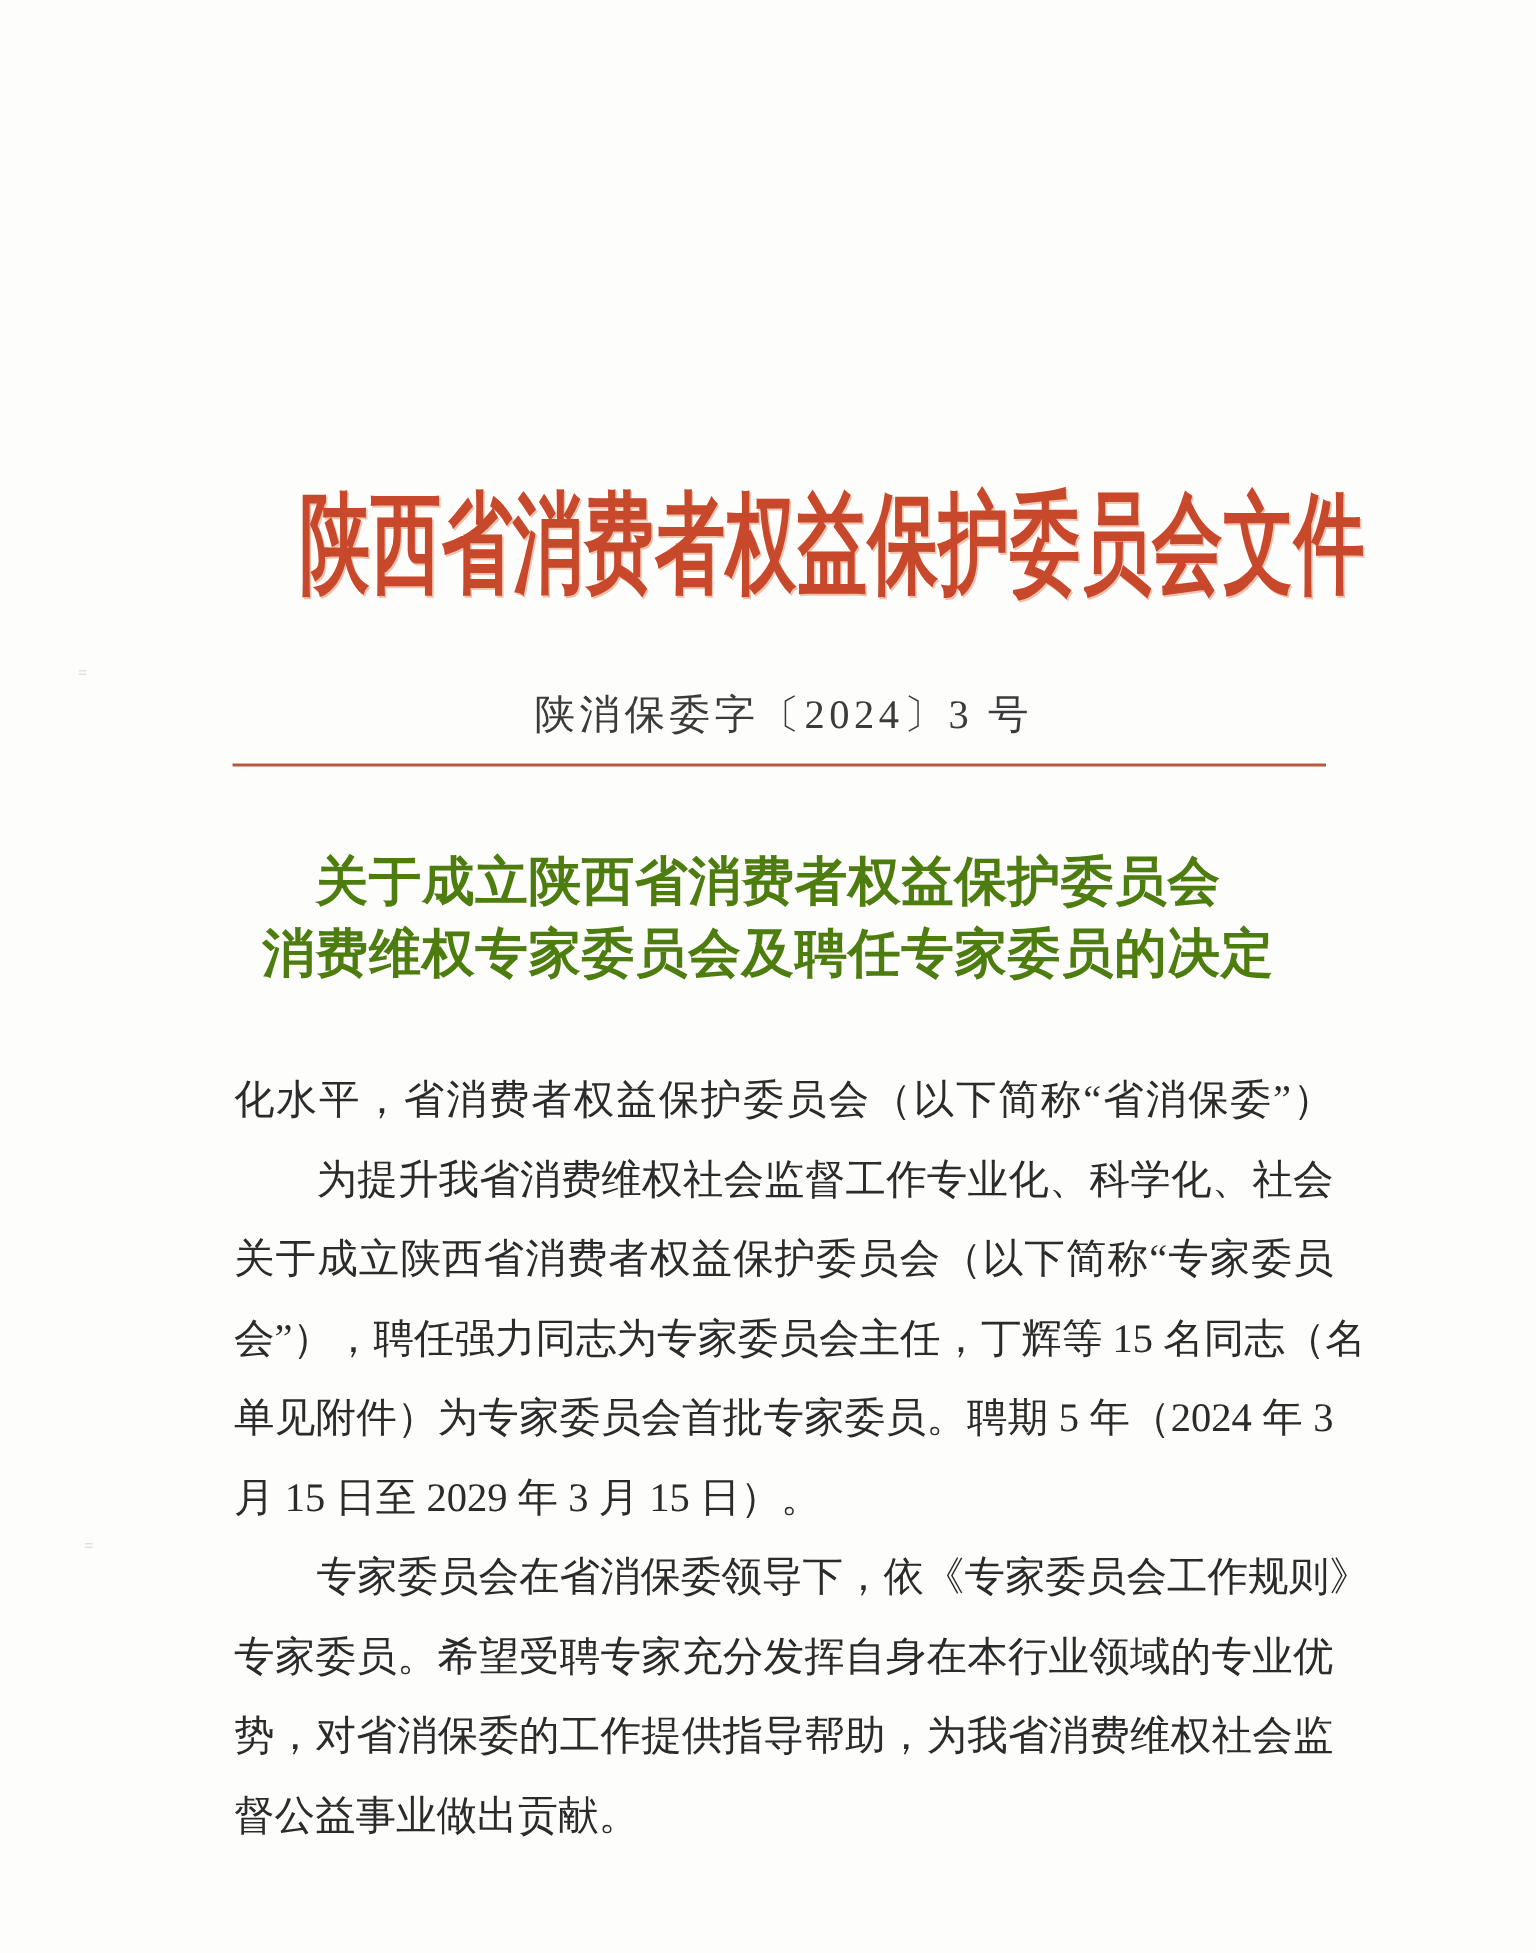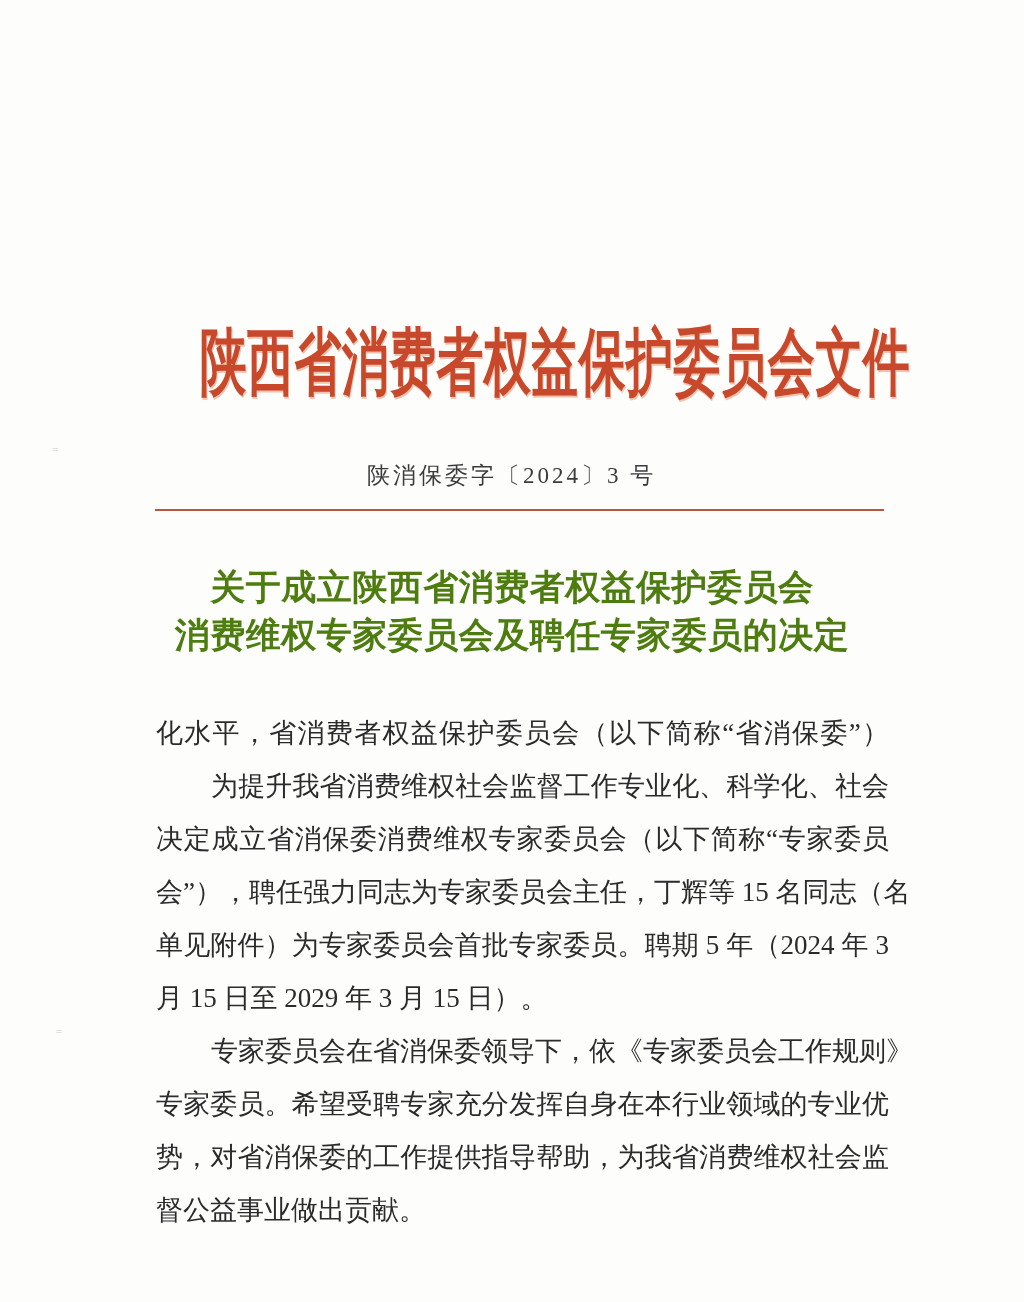--- a/index.html
+++ b/index.html
@@ -35,24 +35,24 @@
     transform: scaleX(0.64);
     transform-origin: center;
     letter-spacing: 1px;
     text-shadow: 1.5px 1.5px 0 rgba(226, 122, 77, 0.45);
   }
 
   
   .doc-number {
     position: absolute;
     top: 461px;
-    left: 144px;
+    left: 155px;
     width: 735px;
     text-align: center;
-    font-size: 23px;
+    font-size: 27px;
     line-height: 30px;
     color: #3b3b3b;
     letter-spacing: 3px;
     white-space: nowrap;
   }
 
   
   .red-rule {
     position: absolute;
     top: 509px;
@@ -131,21 +131,21 @@
   <div class="doc-title">
     <div class="title-line">关于成立陕西省消费者权益保护委员会</div>
     <div class="title-line">消费维权专家委员会及聘任专家委员的决定</div>
   </div>
 
   <div class="body-text">
 
     <div>
       <div class="text-line">化水平，省消费者权益保护委员会（以下简称“省消保委”）</div>
       <div class="text-line indent">为提升我省消费维权社会监督工作专业化、科学化、社会</div>
-      <div class="text-line">决定成立省消保委消费维权专家委员会（以下简称“专家委员</div>
+      <div class="text-line">关于成立陕西省消费者权益保护委员会（以下简称“专家委员</div>
       <div class="text-line">会”），聘任强力同志为专家委员会主任，丁辉等 15 名同志（名</div>
       <div class="text-line">单见附件）为专家委员会首批专家委员。聘期 5 年（2024 年 3</div>
       <div class="text-line last">月 15 日至 2029 年 3 月 15 日）。</div>
     </div>
 
     <div>
       <div class="text-line indent">专家委员会在省消保委领导下，依《专家委员会工作规则》</div>
       <div class="text-line">专家委员。希望受聘专家充分发挥自身在本行业领域的专业优</div>
       <div class="text-line">势，对省消保委的工作提供指导帮助，为我省消费维权社会监</div>
       <div class="text-line last">督公益事业做出贡献。</div>

